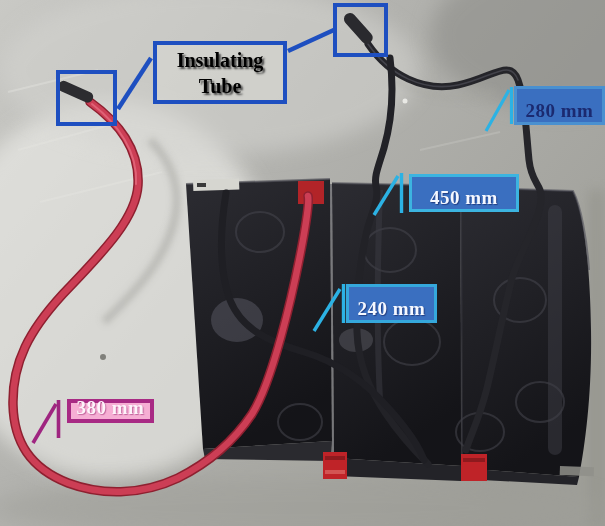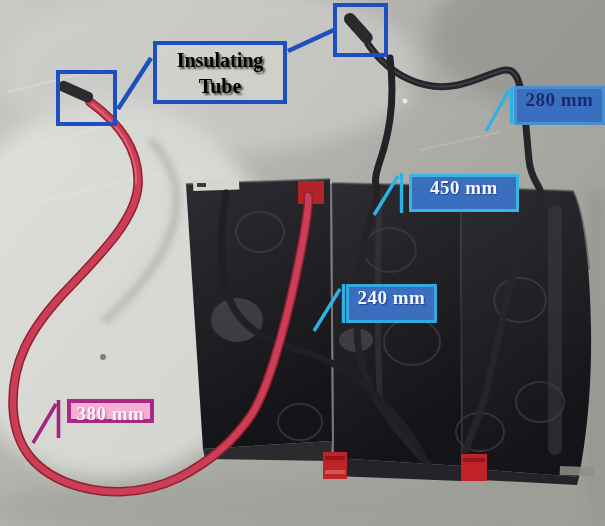--- a/index.html
+++ b/index.html
@@ -17,21 +17,21 @@
     display:flex;flex-direction:column;align-items:center;justify-content:center;
     color:#000000;font-weight:bold;font-size:20px;line-height:26px;
     text-shadow:2px 2px 2px rgba(45,45,45,0.85);
     margin-top:18px;
   }
   .tip-box{border:4px solid #1e4fc0;background:transparent;}
   .tip-left{left:56px;top:70px;width:61px;height:56px;}
   .tip-right{left:333px;top:3px;width:55px;height:54px;}
   
   .measure{
-    display:flex;align-items:flex-start;justify-content:center;
+    display:flex;align-items:flex-end;justify-content:center;
     font-weight:bold;font-size:19px;letter-spacing:0.5px;
   }
   .m280{left:514px;top:86px;width:91px;height:39px;
     background:#3a6fc0;border:3px solid #4a90d0;color:#1b2a70;}
   .m450{left:409px;top:174px;width:110px;height:38px;
     background:#3a6fc0;border:3px solid #3cb4e0;color:#f5f8ff;
     text-shadow:1px 1px 1px rgba(20,30,90,0.6);}
   .m150{left:346px;top:284px;width:91px;height:39px;
     background:#3a6fc0;border:3px solid #35a8dc;color:#f5f8ff;
     text-shadow:1px 1px 1px rgba(20,30,90,0.6);}

